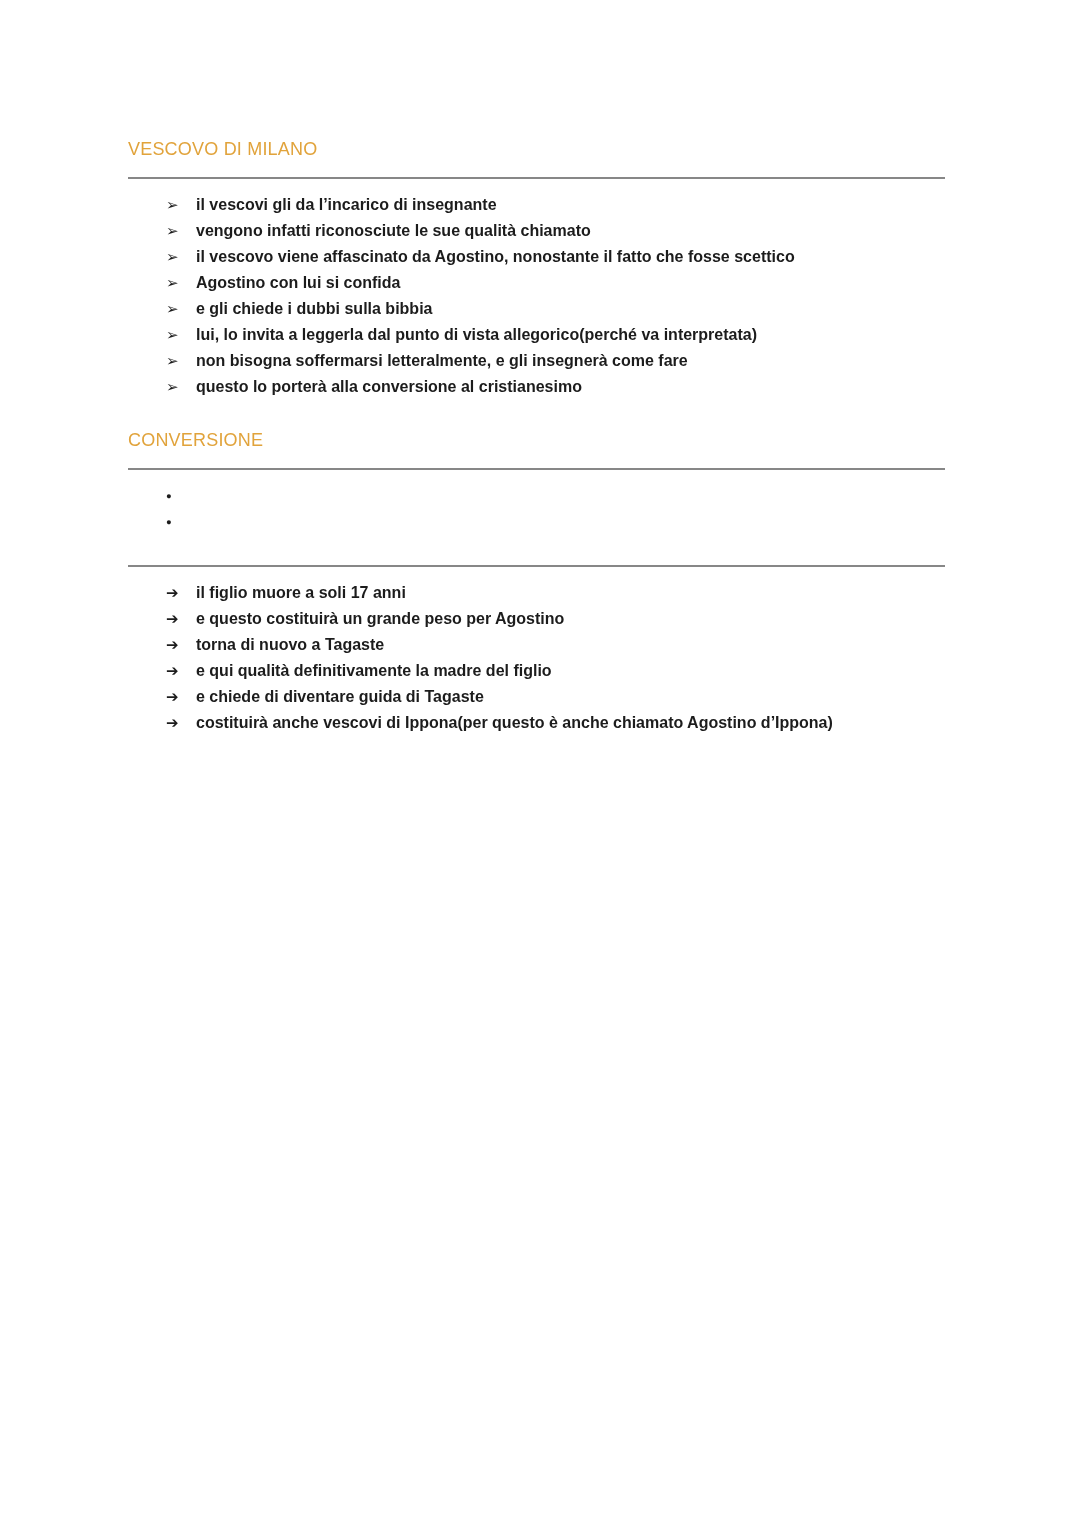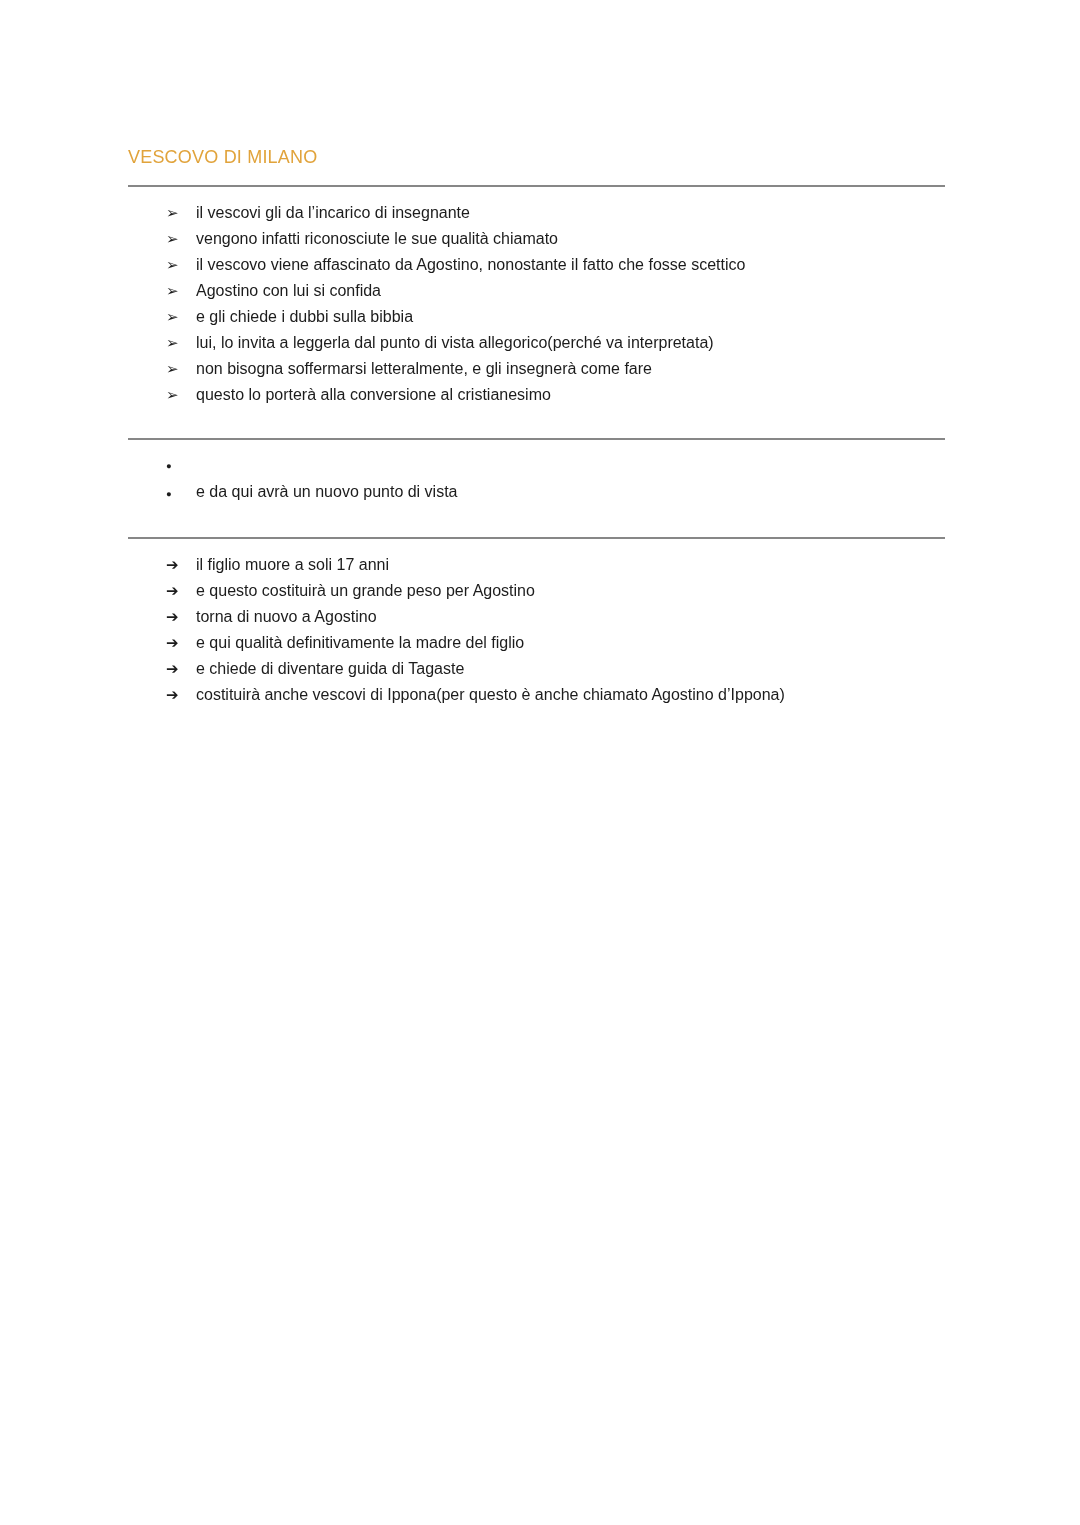--- a/index.html
+++ b/index.html
@@ -9,21 +9,21 @@
   }
   body {
     width: 1080px;
     height: 1525px;
     position: relative;
     font-family: "Liberation Sans", "DejaVu Sans", sans-serif;
     -webkit-font-smoothing: antialiased;
   }
   .page {
     position: absolute;
-    left: 0; top: 16px;
+    left: 0; top: 8px;
     width: 1080px;
     height: 1347px;
     background: var(--page-bg, #ffffff);
     overflow: hidden;
   }
   .content {
     position: absolute;
     left: 128px;
     top: 131px;
     width: 817px;
@@ -65,20 +65,21 @@
   }
   .marker.disc {
     font-size: 9.5px;
   }
   .marker.arrowhead,
   .marker.arrow {
     font-size: 15px;
   }
   .item-text {
     flex: 1 1 auto;
+    font-weight: bold;
   }
 </style>
 </head>
 <body>
 
 <div class="page" style="--page-bg: #ffffff; --heading-color: #E1A33B; --divider-color: #878787; --text-color: #1c1c1c;">
   <div class="content">
 
     <section class="section">
       <h3 class="section-heading">VESCOVO DI MILANO</h3>
@@ -113,46 +114,46 @@
             <span class="item-text">non bisogna soffermarsi letteralmente, e gli insegnerà come fare</span>
           </li>
           <li>
             <span class="marker arrowhead">➢</span>
             <span class="item-text">questo lo porterà alla conversione al cristianesimo</span>
           </li>
         </ul>
     </section>
 
     <section class="section">
+      <h3 class="section-heading">CONVERSIONE</h3>
       <hr class="section-divider">
       <ul class="bullet-list">
           <li>
             <span class="marker disc">●</span>
           </li>
           <li>
             <span class="marker disc">●</span>
-            <span class="item-text">e da qui avrà un nuovo punto di vista</span>
           </li>
         </ul>
     </section>
 
     <section class="section">
       <hr class="section-divider">
       <ul class="bullet-list">
           <li>
             <span class="marker arrow">➔</span>
             <span class="item-text">il figlio muore a soli 17 anni</span>
           </li>
           <li>
             <span class="marker arrow">➔</span>
             <span class="item-text">e questo costituirà un grande peso per Agostino</span>
           </li>
           <li>
             <span class="marker arrow">➔</span>
-            <span class="item-text">torna di nuovo a Agostino</span>
+            <span class="item-text">torna di nuovo a Tagaste</span>
           </li>
           <li>
             <span class="marker arrow">➔</span>
             <span class="item-text">e qui qualità definitivamente la madre del figlio</span>
           </li>
           <li>
             <span class="marker arrow">➔</span>
             <span class="item-text">e chiede di diventare guida di Tagaste</span>
           </li>
           <li>

